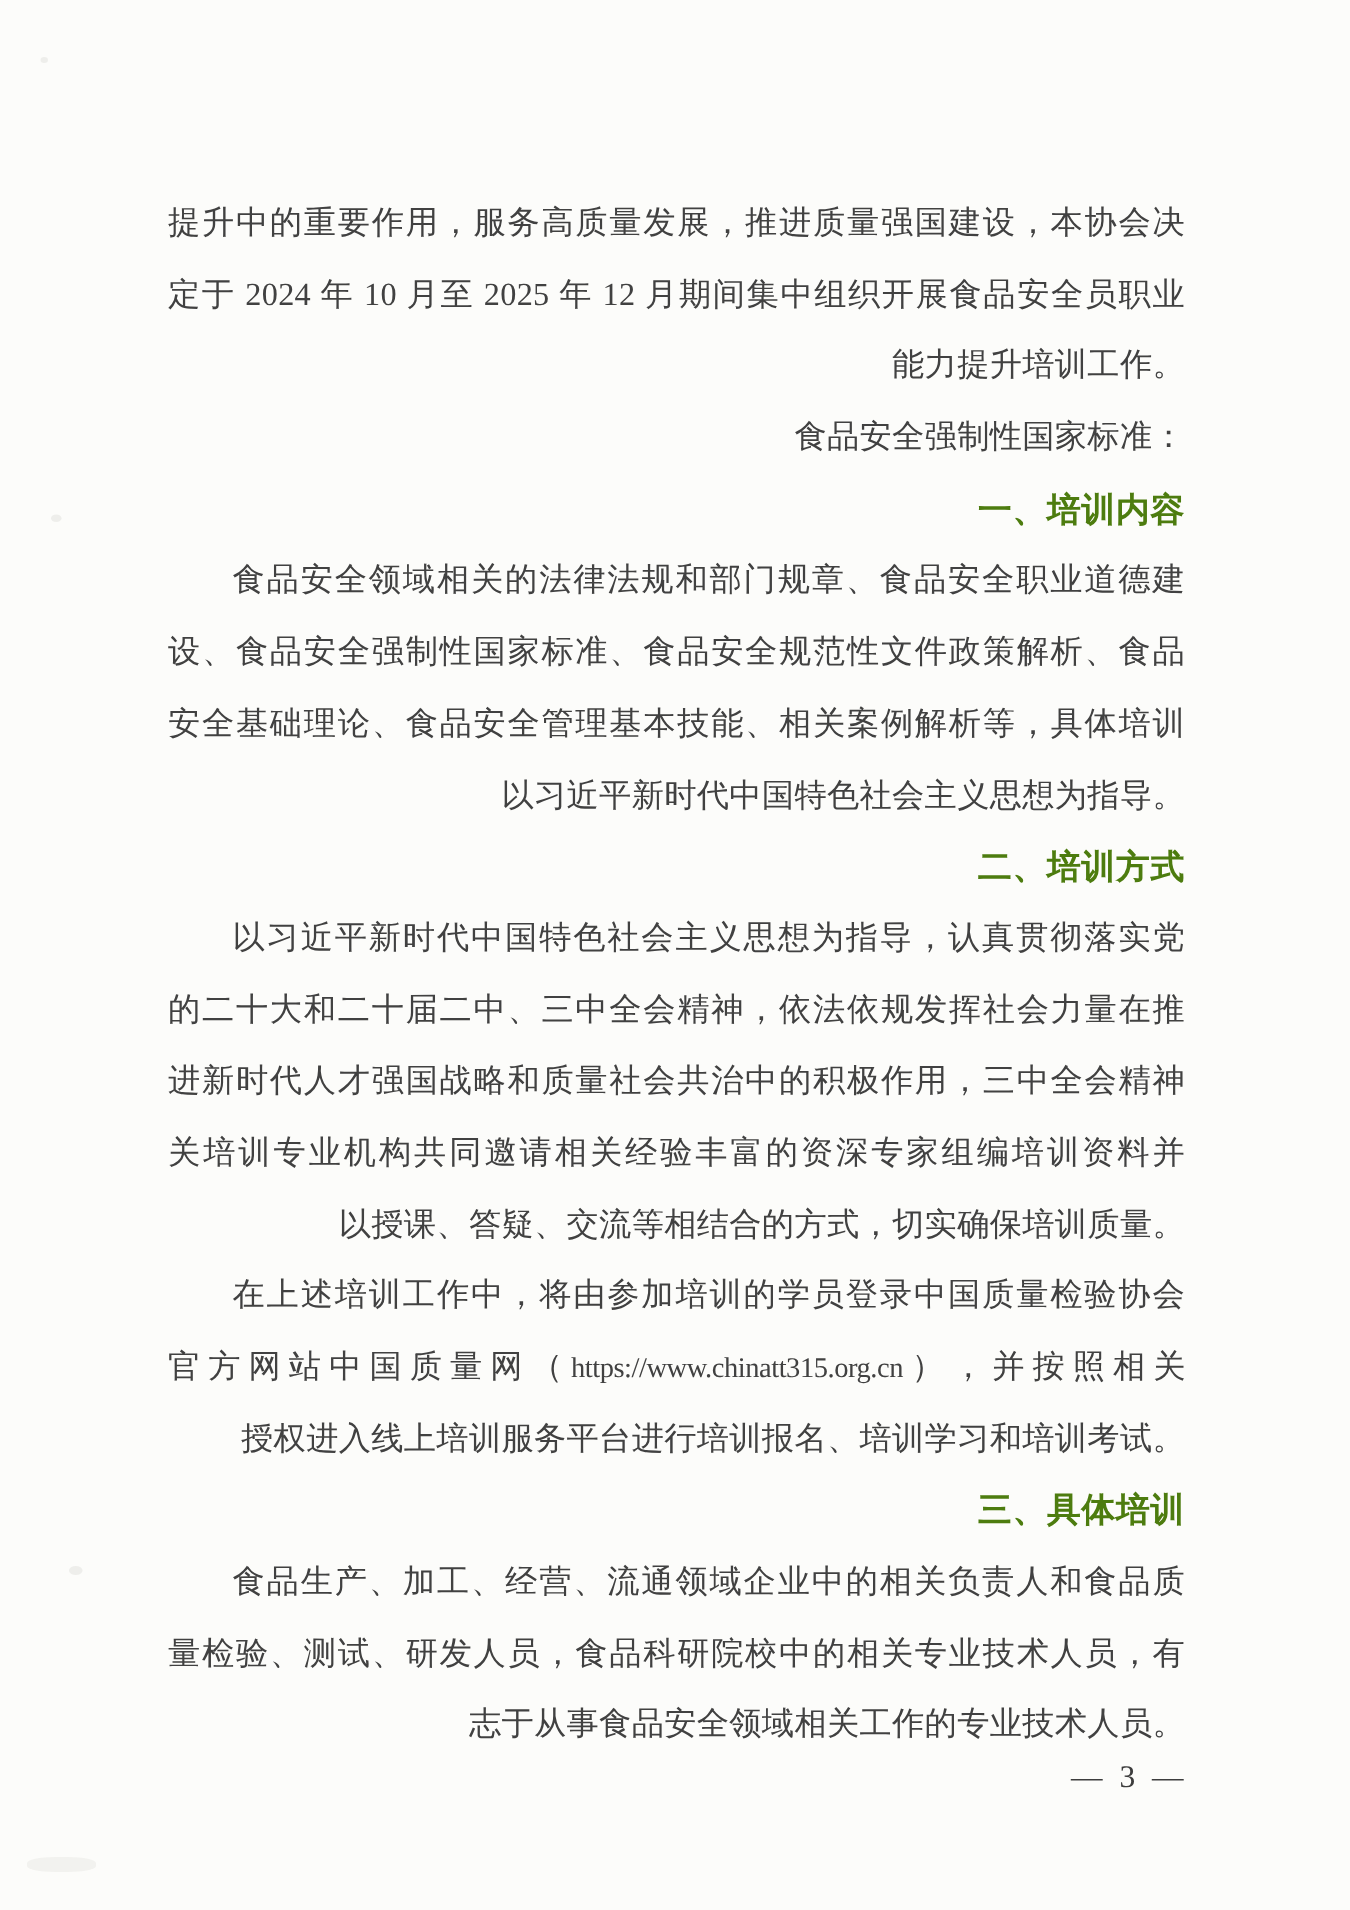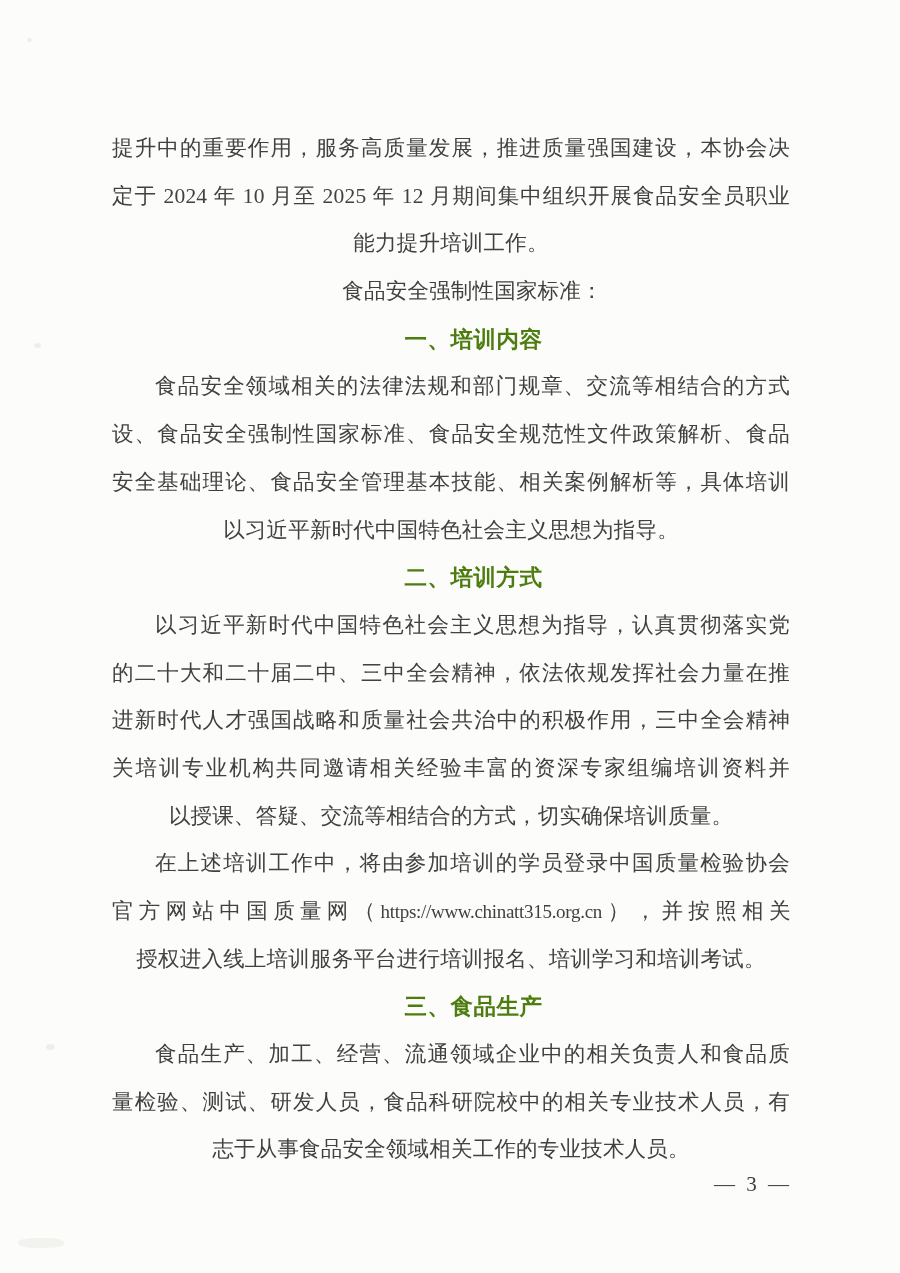--- a/index.html
+++ b/index.html
@@ -19,21 +19,21 @@
     position: absolute;
     left: 112px;
     top: 125px;
     width: 678px;
   }
   .line {
     font-size: 21.5px;
     line-height: 47.7px;
     height: 47.7px;
     overflow: hidden;
-    text-align: center;
+    text-align: right;
     letter-spacing: 0.2px;
     white-space: pre-wrap;
   }
   
   .line.j {
     text-align: justify;
     text-align-last: justify;
   }
   
   .line.ind {
@@ -78,34 +78,34 @@
 </style>
 </head>
 <body>
 
 <div class="doc">
   <div class="line j">提升中的重要作用，服务高质量发展，推进质量强国建设，本协会决</div>
   <div class="line j">定于 2024 年 10 月至 2025 年 12 月期间集中组织开展食品安全员职业</div>
   <div class="line">能力提升培训工作。</div>
   <div class="line ind">食品安全强制性国家标准：</div>
   <div class="line heading ind">一、培训内容</div>
-  <div class="line j ind">食品安全领域相关的法律法规和部门规章、交流等相结合的方式</div>
+  <div class="line j ind">食品安全领域相关的法律法规和部门规章、食品安全职业道德建</div>
   <div class="line j">设、食品安全强制性国家标准、食品安全规范性文件政策解析、食品</div>
   <div class="line j">安全基础理论、食品安全管理基本技能、相关案例解析等，具体培训</div>
   <div class="line">以习近平新时代中国特色社会主义思想为指导。</div>
   <div class="line heading ind">二、培训方式</div>
   <div class="line j ind">以习近平新时代中国特色社会主义思想为指导，认真贯彻落实党</div>
   <div class="line j">的二十大和二十届二中、三中全会精神，依法依规发挥社会力量在推</div>
   <div class="line j">进新时代人才强国战略和质量社会共治中的积极作用，三中全会精神</div>
   <div class="line j">关培训专业机构共同邀请相关经验丰富的资深专家组编培训资料并</div>
   <div class="line">以授课、答疑、交流等相结合的方式，切实确保培训质量。</div>
   <div class="line j ind">在上述培训工作中，将由参加培训的学员登录中国质量检验协会</div>
   <div class="line j tight"><span>官方网站中国质量网（</span><span class="url">https://www.chinatt315.org.cn</span><span>），并按照相关</span></div>
   <div class="line">授权进入线上培训服务平台进行培训报名、培训学习和培训考试。</div>
-  <div class="line heading ind">三、食品生产</div>
+  <div class="line heading ind">三、具体培训</div>
   <div class="line j ind">食品生产、加工、经营、流通领域企业中的相关负责人和食品质</div>
   <div class="line j">量检验、测试、研发人员，食品科研院校中的相关专业技术人员，有</div>
   <div class="line">志于从事食品安全领域相关工作的专业技术人员。</div>
 </div>
 
 <div class="pagenum">— 3 —</div>
 
 <div class="speck s1"></div>
 <div class="speck s2"></div>
 <div class="speck s3"></div>

